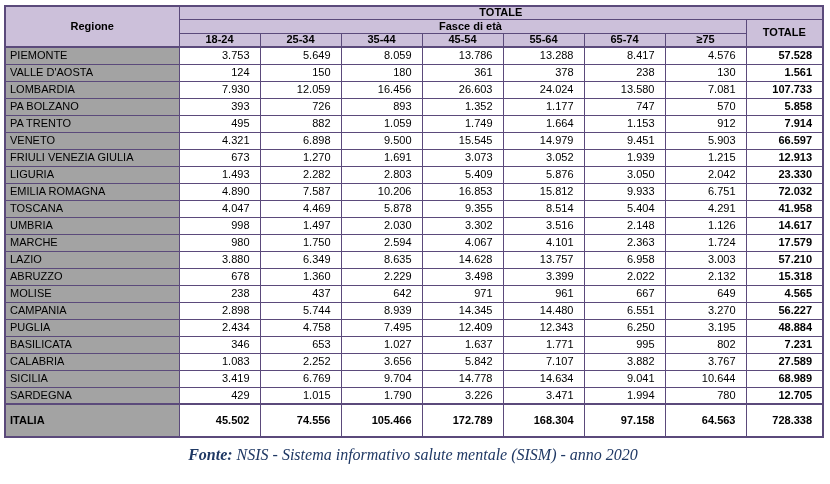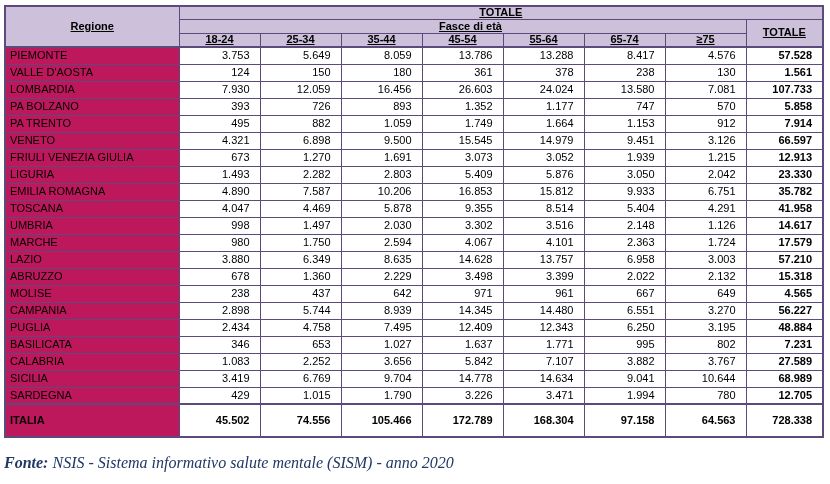--- a/index.html
+++ b/index.html
@@ -21,36 +21,36 @@
     border:2px solid var(--brd);
   }
   .tbl th,.tbl td{
     border:1px solid var(--brd);
     font-size:11px;color:var(--txt);
     padding:0;height:17px;line-height:1;
     white-space:nowrap;overflow:hidden;
   }
   .tbl thead th{
     background:var(--hdr-bg);
-    font-weight:bold;text-align:center;text-decoration:underline;
+    font-weight:bold;text-align:center;
   }
   .tbl th.top{height:13px;}
   .tbl th.fasce{height:14px;padding-left:16px;}
   .tbl th.age{height:14px;}
   .tbl tbody tr:first-child > *{border-top:2px solid var(--brd);}
   .tbl th.region{
-    background:#be185d;font-weight:normal;
+    background:#a3a3a3;font-weight:normal;
     text-align:left;padding-left:4px;
   }
   .tbl td.num{text-align:right;padding-right:10px;}
   .tbl td.tot{font-weight:bold;}
   .tbl tr.totals > *{border-top:2px solid var(--brd);height:33px;font-weight:bold;}
   .fonte{
-    width:818px;margin:16px 0 0 4px;
-    text-align:left;
+    width:818px;margin:8px 0 0 4px;
+    text-align:center;
     font-family:"Liberation Serif", serif;
     font-style:italic;
     font-size:16px;
     color:var(--fonte);
   }
   .fonte b{font-weight:bold;}
 </style>
 </head>
 <body>
 
@@ -146,21 +146,21 @@
           <td class="num tot">7.914</td>
         </tr>
         <tr>
           <th class="region">VENETO</th>
           <td class="num">4.321</td>
           <td class="num">6.898</td>
           <td class="num">9.500</td>
           <td class="num">15.545</td>
           <td class="num">14.979</td>
           <td class="num">9.451</td>
-          <td class="num">3.126</td>
+          <td class="num">5.903</td>
           <td class="num tot">66.597</td>
         </tr>
         <tr>
           <th class="region">FRIULI VENEZIA GIULIA</th>
           <td class="num">673</td>
           <td class="num">1.270</td>
           <td class="num">1.691</td>
           <td class="num">3.073</td>
           <td class="num">3.052</td>
           <td class="num">1.939</td>
@@ -180,21 +180,21 @@
         </tr>
         <tr>
           <th class="region">EMILIA ROMAGNA</th>
           <td class="num">4.890</td>
           <td class="num">7.587</td>
           <td class="num">10.206</td>
           <td class="num">16.853</td>
           <td class="num">15.812</td>
           <td class="num">9.933</td>
           <td class="num">6.751</td>
-          <td class="num tot">35.782</td>
+          <td class="num tot">72.032</td>
         </tr>
         <tr>
           <th class="region">TOSCANA</th>
           <td class="num">4.047</td>
           <td class="num">4.469</td>
           <td class="num">5.878</td>
           <td class="num">9.355</td>
           <td class="num">8.514</td>
           <td class="num">5.404</td>
           <td class="num">4.291</td>

